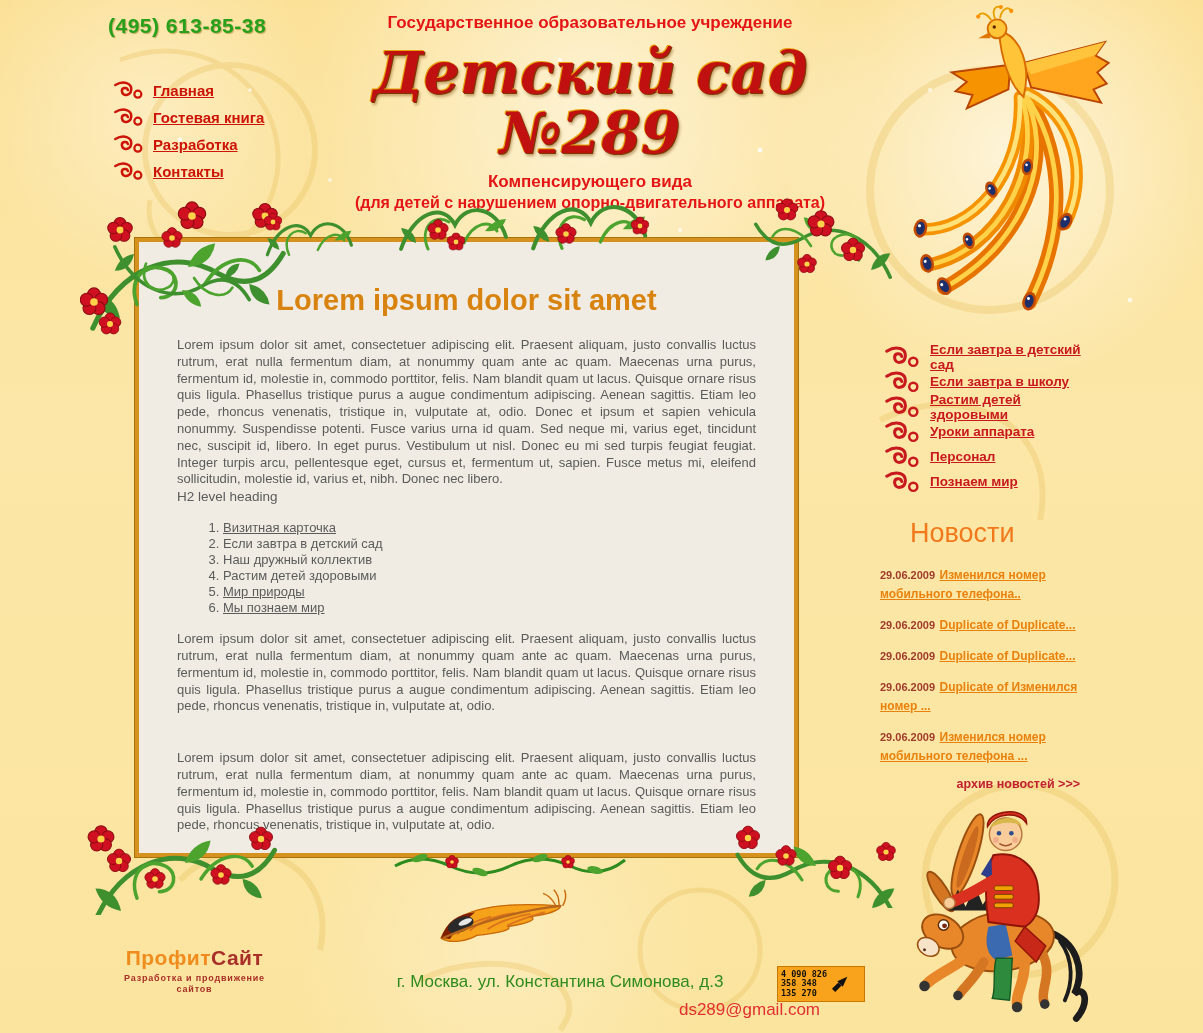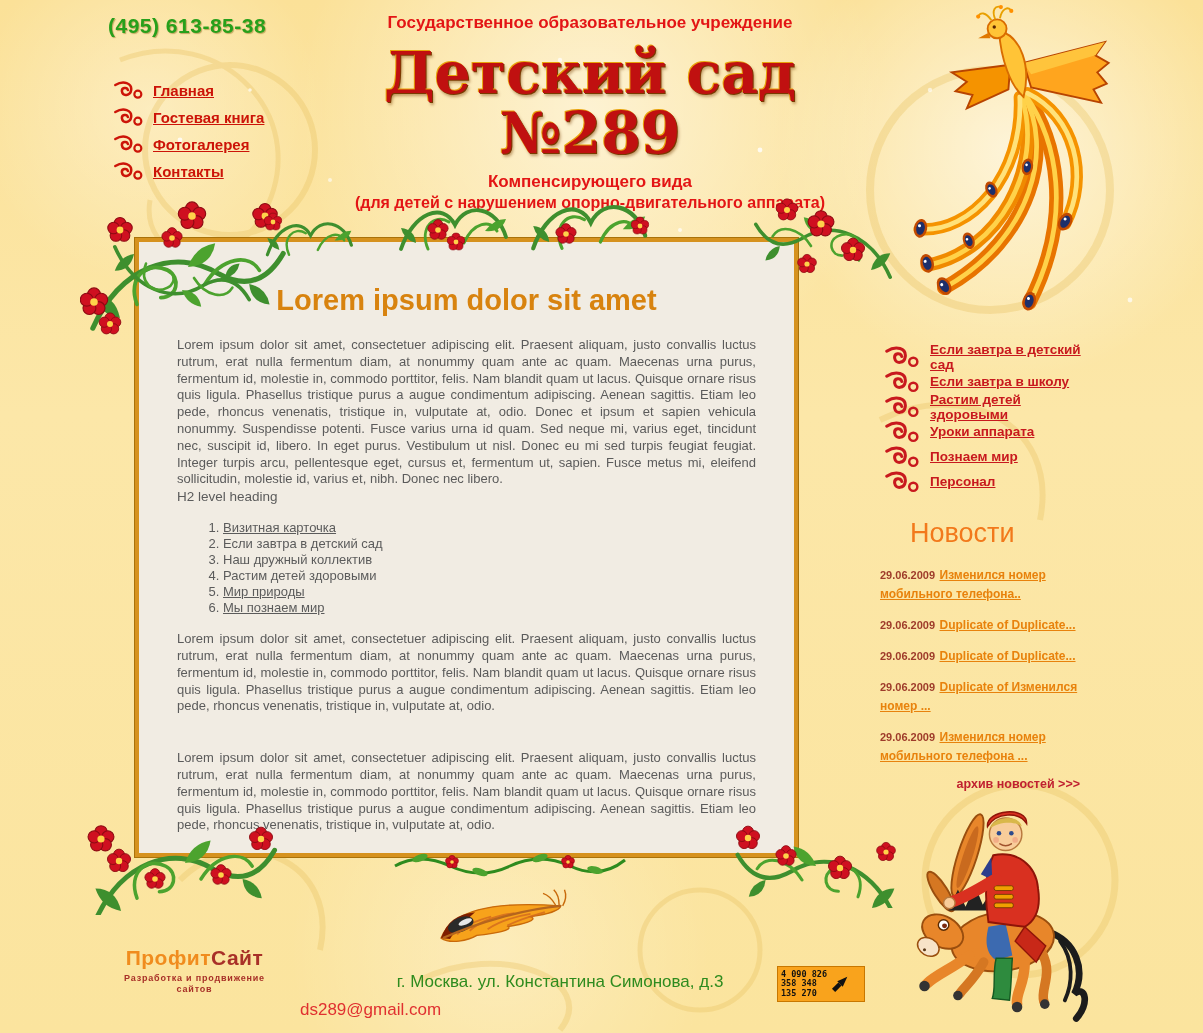--- a/index.html
+++ b/index.html
@@ -20,21 +20,21 @@
   
   .phone { left:108px; top:14px; font-size:21px; font-weight:bold; color:#27A01B;
            text-shadow:1px 1px 1px rgba(120,90,0,.45); letter-spacing:.5px; }
   .main-nav { left:110px; top:80px; display:flex; flex-direction:column; gap:7px; }
   .nav-item { display:flex; align-items:center; gap:9px; cursor:pointer; text-decoration:none; }
   .swirl { color:#CC1408; flex:0 0 auto; }
   .nav-label { font-size:15px; font-weight:bold; color:#CC1408; text-decoration:underline; }
 
   .site-header { left:290px; top:13px; width:600px; text-align:center; color:#E31515; }
   .org-type { font-size:17px; font-weight:bold; }
-  .site-title { margin-top:10px; font-family:"DejaVu Serif", serif; font-weight:bold;
+  .site-title { margin-top:10px; font-family:"DejaVu Serif", serif; font-style:italic; font-weight:bold;
     font-size:57px; line-height:60px; color:#C01010;
     text-shadow:-1px -1px 0 #E8A30A, 1px 1px 0 #7A3A00, 2px 3px 3px rgba(120,60,0,.45); }
   .subtitle1 { margin-top:9px; font-size:17px; font-weight:bold; }
   .subtitle2 { margin-top:2px; font-size:16px; font-weight:bold; }
 
   
   .content-box { left:135px; top:238px; width:663px; height:619px; background:#F1ECE3;
     border:4px solid #D6921E; outline:1px solid #A9720A; padding:0 38px; }
   .content-heading { margin-top:42px; text-align:center; font-size:29px; font-weight:bold; color:#D8830F; }
   .body-text { margin-top:20px; font-size:13px; line-height:16.8px; text-align:justify; color:#5B5B5B; }
@@ -56,21 +56,21 @@
   .news-link { font-size:12px; color:#E8820C; text-decoration:underline; cursor:pointer; }
   .archive-link { display:block; width:200px; margin-top:8px; text-align:right;
     font-size:12.5px; font-weight:bold; color:#C02030; cursor:pointer; text-decoration:none; }
 
   
   .dev-logo { left:112px; top:946px; width:165px; text-align:center; cursor:pointer; }
   .logo-main { font-size:21px; font-weight:bold; letter-spacing:.5px; }
   .logo-orange { color:#F08C1E; } .logo-red { color:#A83028; }
   .logo-sub { margin-top:3px; font-size:9px; font-weight:bold; color:#A83028; letter-spacing:.8px; line-height:11px; }
   .address { left:300px; top:972px; width:520px; text-align:center; font-size:17px; color:#2E8B1E; }
-  .email { left:300px; top:1000px; width:520px; text-align:left; font-size:17px; color:#E03030; cursor:pointer; display:block; text-decoration:none; }
+  .email { left:300px; top:1000px; width:520px; text-align:right; font-size:17px; color:#E03030; cursor:pointer; display:block; text-decoration:none; }
   .counter { left:777px; top:966px; width:88px; height:36px; background:#F9A31C; border:1px solid #C87700;
     display:flex; align-items:center; gap:2px; padding:12px 3px; cursor:pointer; text-decoration:none; }
   .counter-nums { font-family:"DejaVu Sans Mono", monospace; font-size:8.5px; line-height:9.5px;
     font-weight:bold; color:#111; white-space:nowrap; }
 </style>
 </head>
 <body>
 
 <div class="page">
 
@@ -150,21 +150,21 @@
       </span>
       <span class="nav-label">Гостевая книга</span>
     </a>
     <a class="nav-item">
       <span class="swirl">
         <svg width="34" height="20" viewBox="0 0 40 24">
             <path d="M6 6 C16 0 26 4 25 12 C24 19 15 20 14 14 C13 9 20 8 21 12" fill="none" stroke="currentColor" stroke-width="3" stroke-linecap="round"></path>
             <circle cx="33" cy="17" r="4.2" fill="none" stroke="currentColor" stroke-width="2.6"></circle>
           </svg>
       </span>
-      <span class="nav-label">Фотогалерея</span>
+      <span class="nav-label">Разработка</span>
     </a>
     <a class="nav-item">
       <span class="swirl">
         <svg width="34" height="20" viewBox="0 0 40 24">
             <path d="M6 6 C16 0 26 4 25 12 C24 19 15 20 14 14 C13 9 20 8 21 12" fill="none" stroke="currentColor" stroke-width="3" stroke-linecap="round"></path>
             <circle cx="33" cy="17" r="4.2" fill="none" stroke="currentColor" stroke-width="2.6"></circle>
           </svg>
       </span>
       <span class="nav-label">Контакты</span>
     </a>
@@ -358,30 +358,30 @@
         </span>
       <span class="side-label">Уроки аппарата</span>
     </a>
     <a class="side-link">
       <span class="side-swirl">
           <svg width="40" height="23" viewBox="0 0 44 26">
             <path d="M7 7 C18 0 29 4 28 13 C27 21 17 22 16 15 C15 9 23 8 24 13" fill="none" stroke="currentColor" stroke-width="3.4" stroke-linecap="round"></path>
             <circle cx="37" cy="19" r="4.6" fill="none" stroke="currentColor" stroke-width="2.8"></circle>
           </svg>
         </span>
+      <span class="side-label">Персонал</span>
+    </a>
+    <a class="side-link">
+      <span class="side-swirl">
+          <svg width="40" height="23" viewBox="0 0 44 26">
+            <path d="M7 7 C18 0 29 4 28 13 C27 21 17 22 16 15 C15 9 23 8 24 13" fill="none" stroke="currentColor" stroke-width="3.4" stroke-linecap="round"></path>
+            <circle cx="37" cy="19" r="4.6" fill="none" stroke="currentColor" stroke-width="2.8"></circle>
+          </svg>
+        </span>
       <span class="side-label">Познаем мир</span>
-    </a>
-    <a class="side-link">
-      <span class="side-swirl">
-          <svg width="40" height="23" viewBox="0 0 44 26">
-            <path d="M7 7 C18 0 29 4 28 13 C27 21 17 22 16 15 C15 9 23 8 24 13" fill="none" stroke="currentColor" stroke-width="3.4" stroke-linecap="round"></path>
-            <circle cx="37" cy="19" r="4.6" fill="none" stroke="currentColor" stroke-width="2.8"></circle>
-          </svg>
-        </span>
-      <span class="side-label">Персонал</span>
     </a>
 
     <h3 class="news-heading">Новости</h3>
     <div class="news-list">
       <div class="news-item">
         <span class="news-date">29.06.2009</span>
         <a class="news-link">Изменился номер мобильного телефона..</a>
       </div>
       <div class="news-item">
         <span class="news-date">29.06.2009</span>

